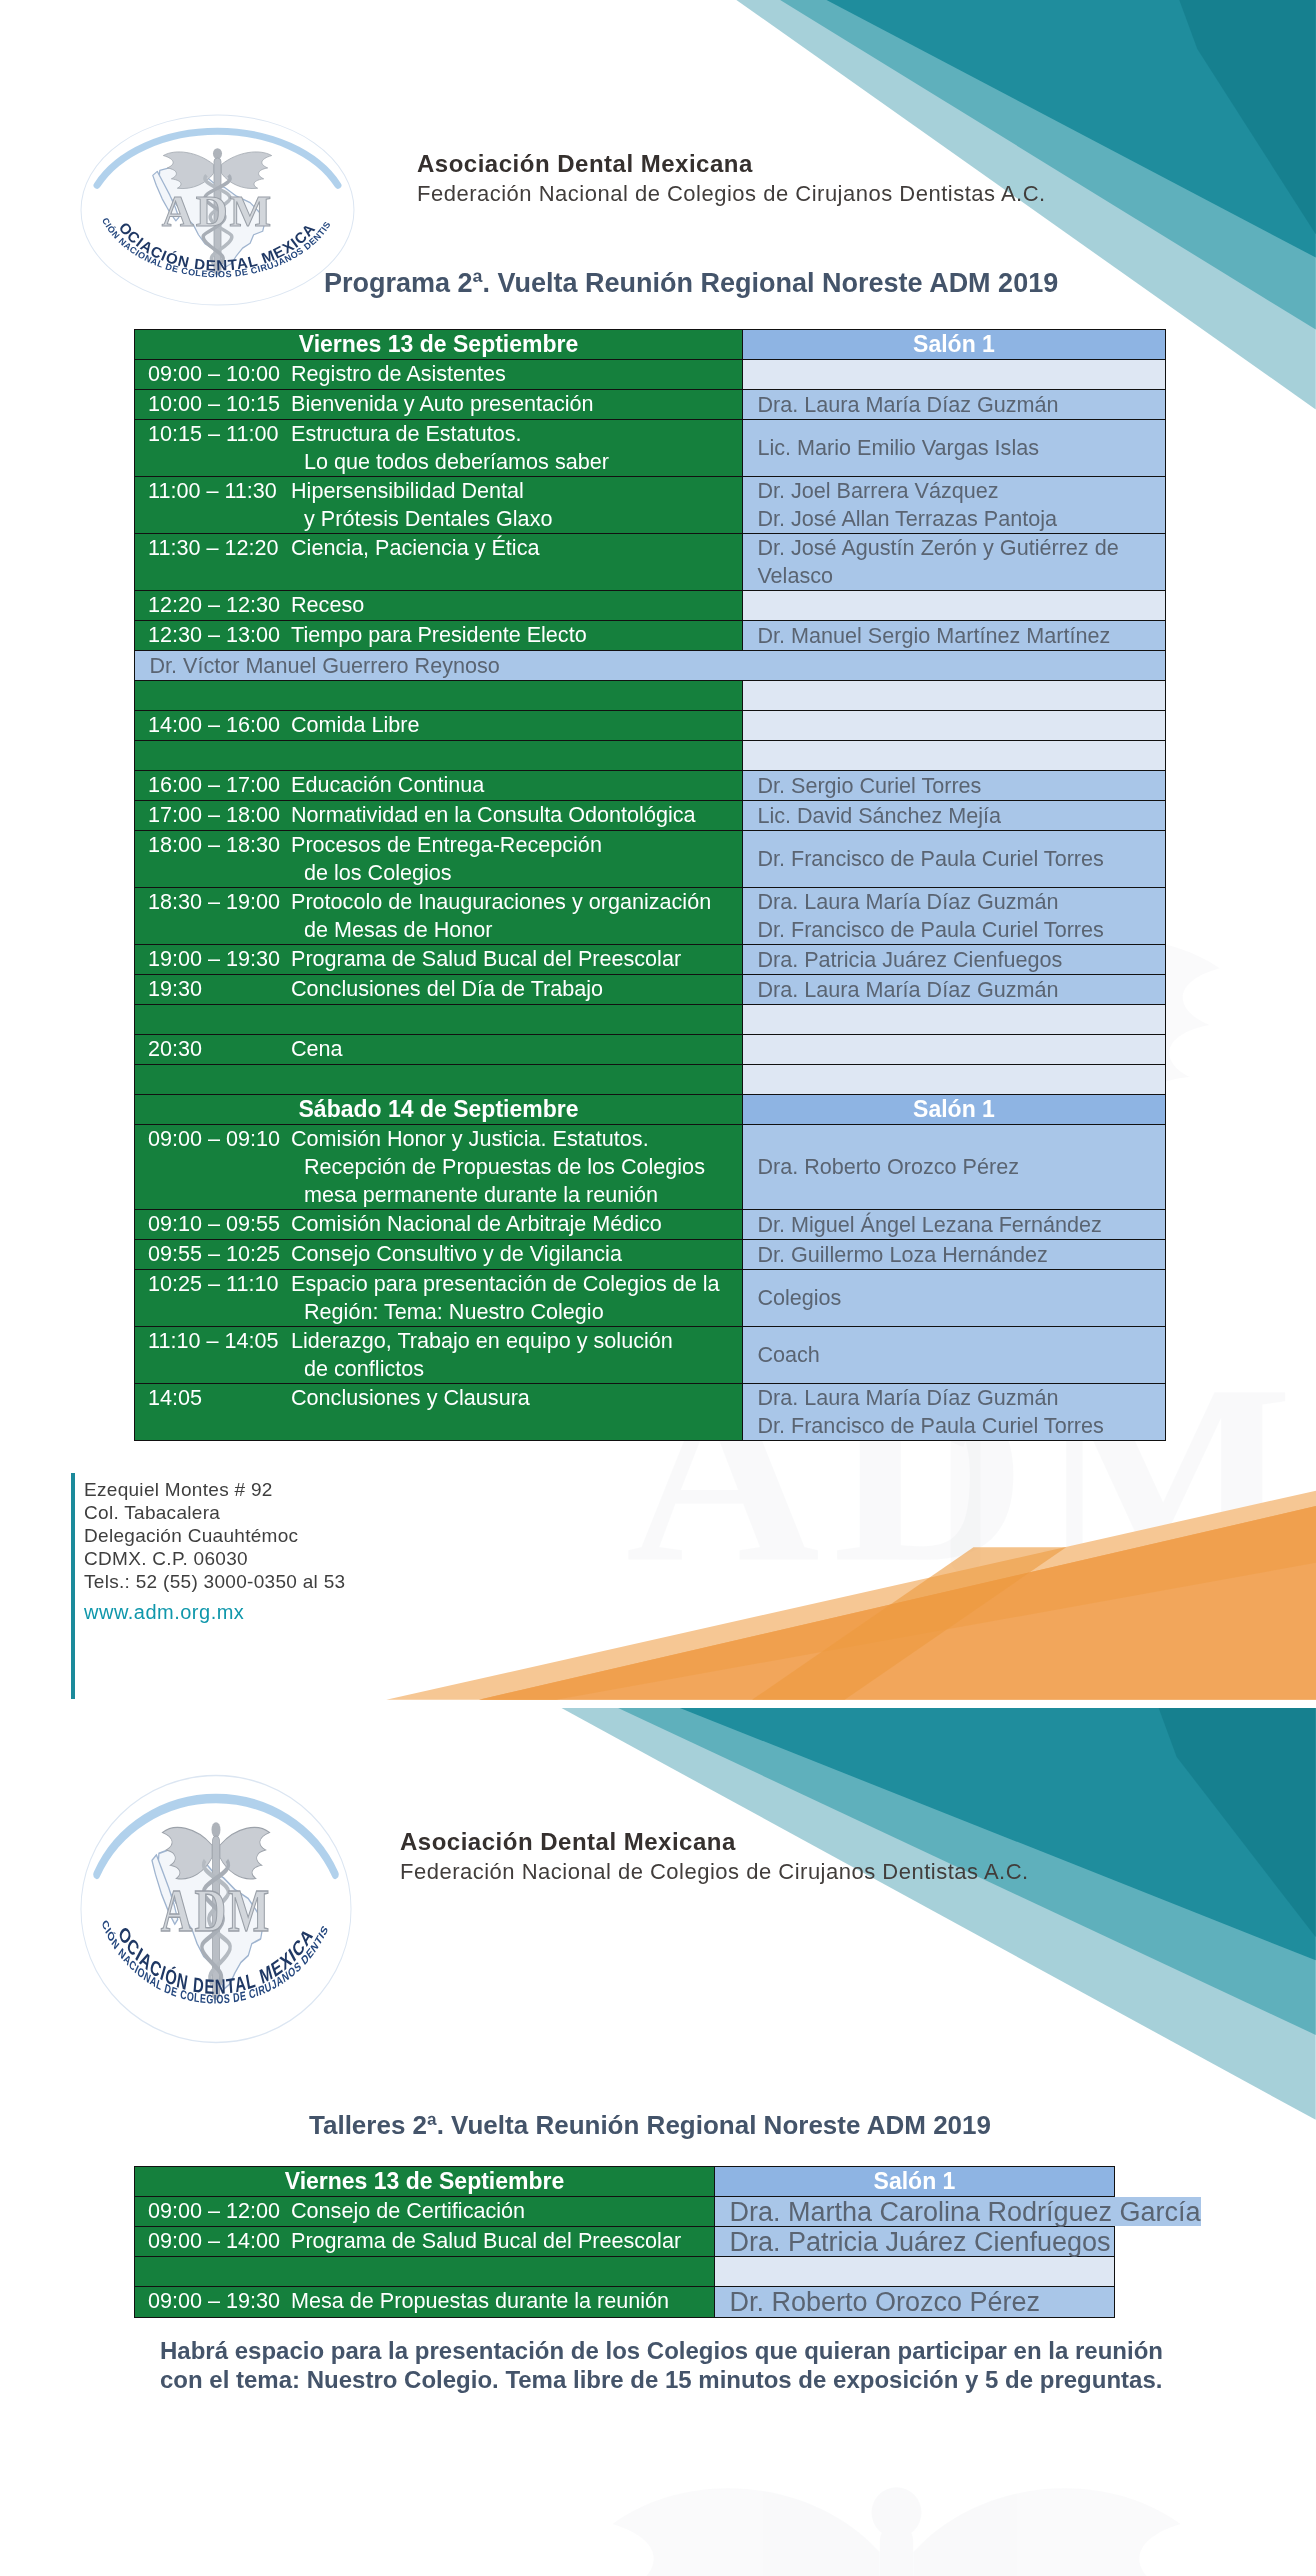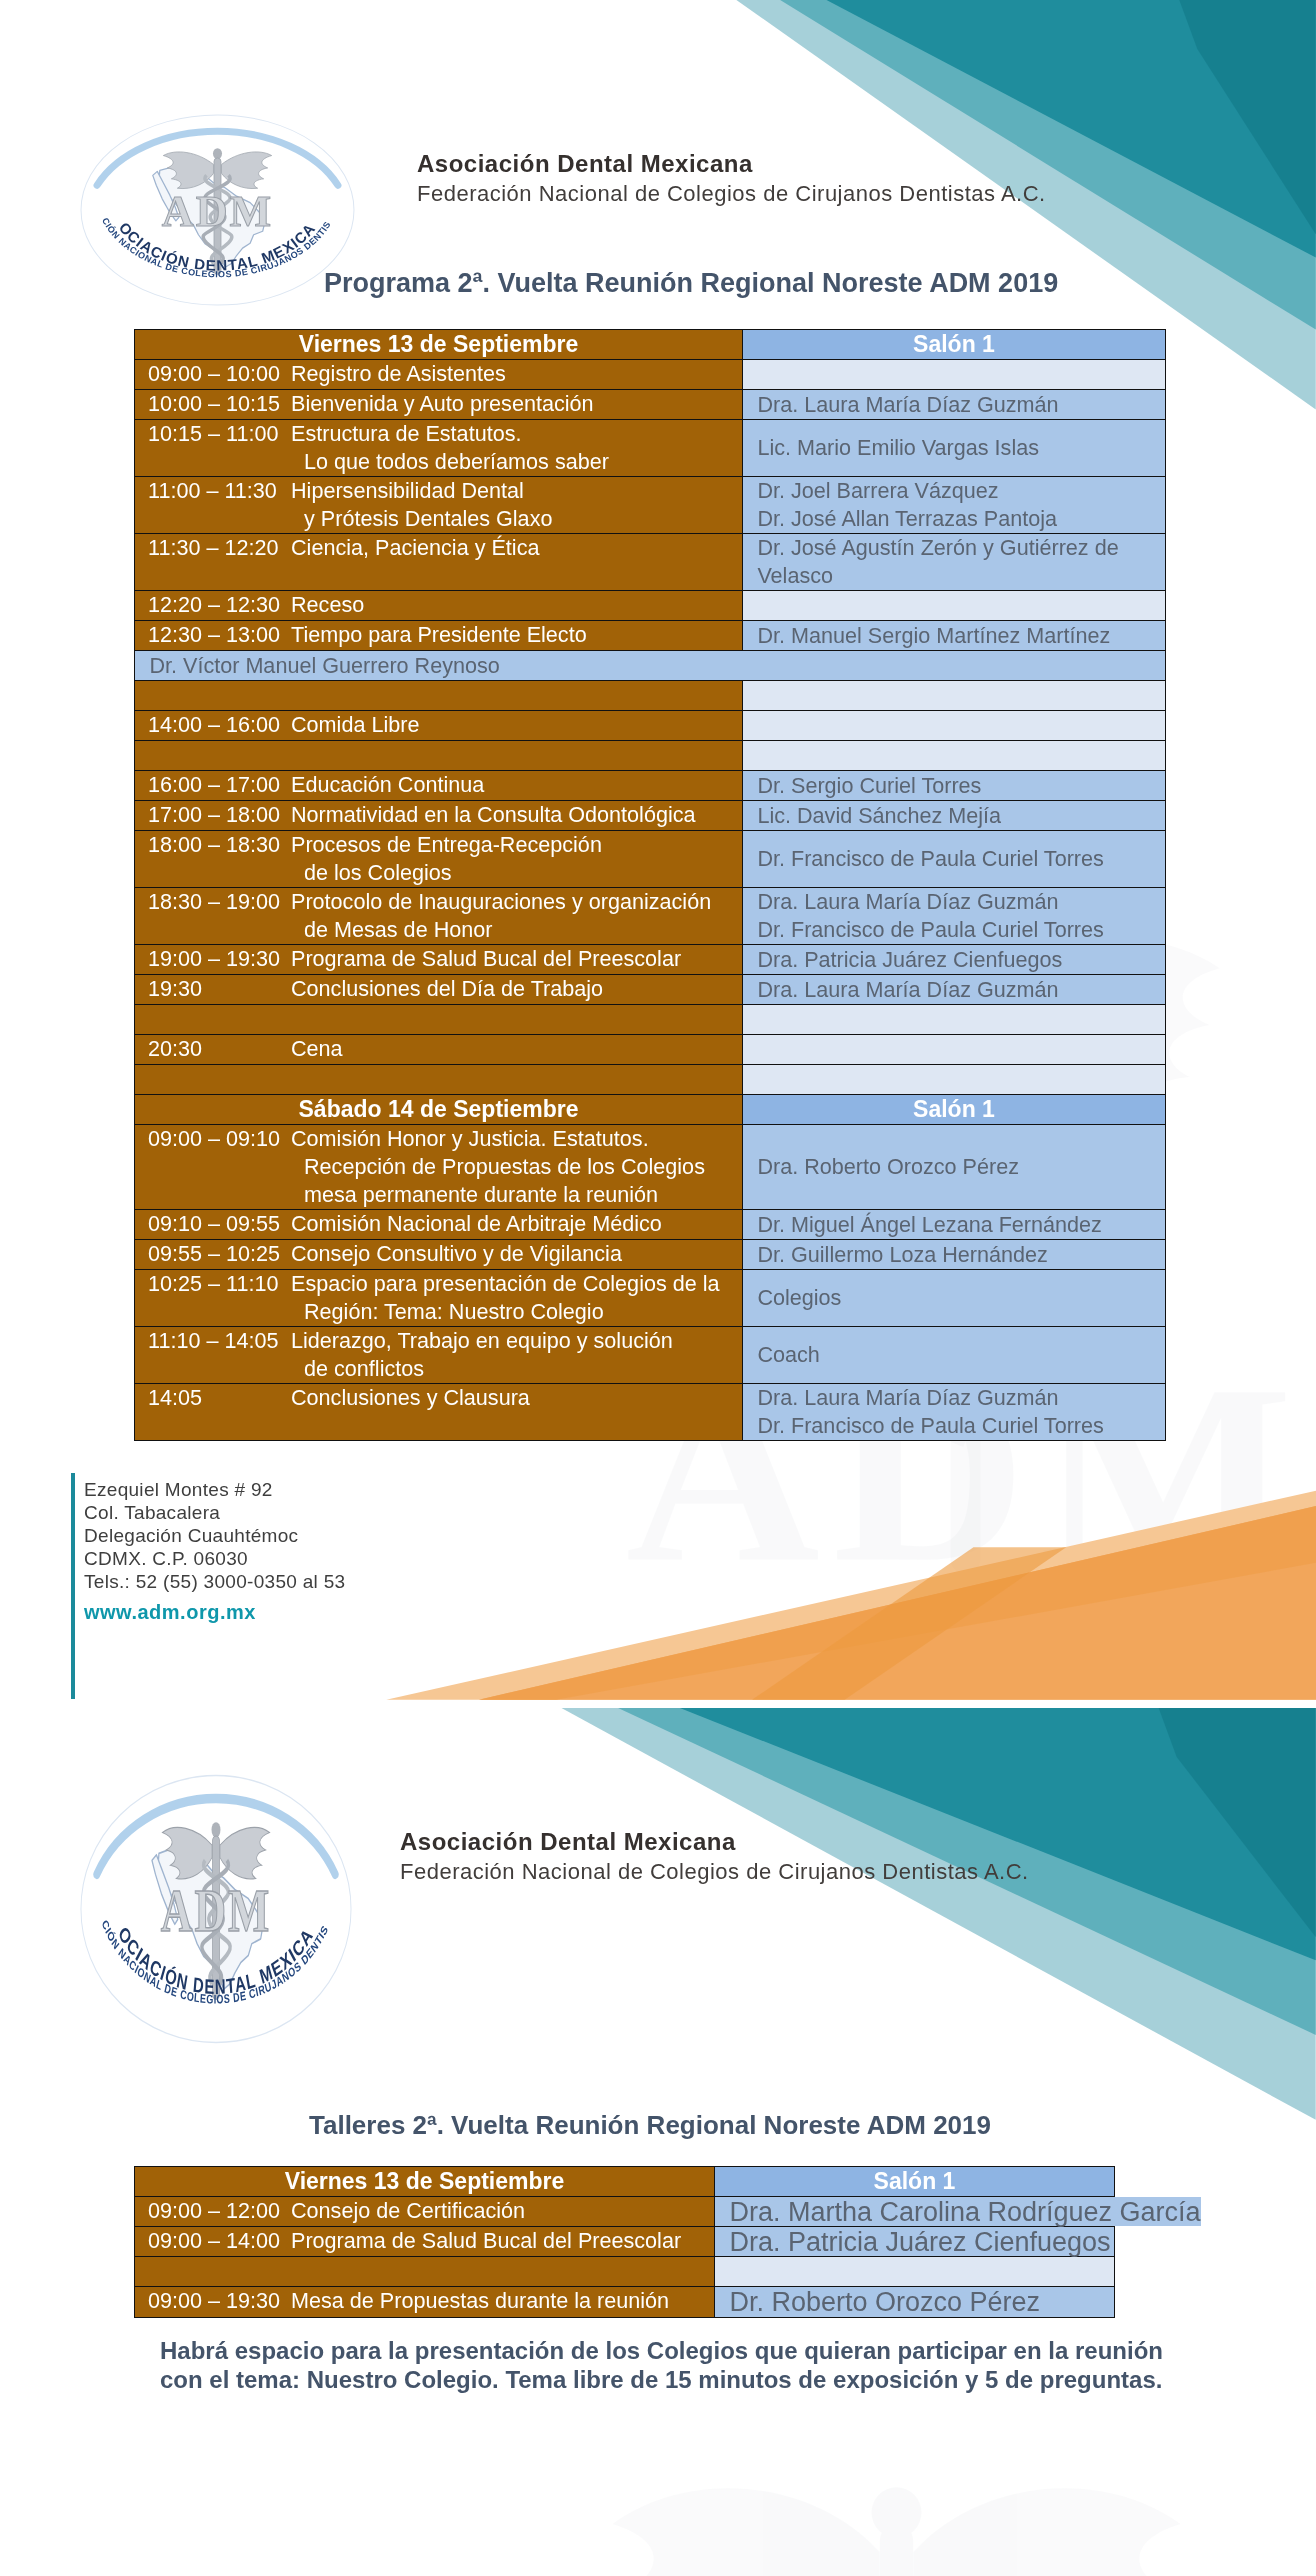--- a/index.html
+++ b/index.html
@@ -25,21 +25,21 @@
 
   .ptitle { position:absolute; z-index:2; font-weight:bold; color:#44546A; letter-spacing:0px; white-space:nowrap; }
   #p1 .ptitle { left:324px; top:268px; font-size:27px; }
   #p2 .ptitle { left:309px; top:402px; font-size:26px; }
 
   .sched { position:absolute; z-index:2; border:1.5px solid #111; background:#fff; }
   .t1 { left:134px; top:329px; width:1032px; }
   .t2 { left:134px; top:458px; width:981px; }
   .row { display:flex; border-bottom:1.5px solid #111; min-height:30px; }
   .row:last-child { border-bottom:none; }
-  .cl { background:#a16207; border-right:1.5px solid #111; display:flex; align-items:flex-start; padding-left:13px; flex:none; }
+  .cl { background:#15803d; border-right:1.5px solid #111; display:flex; align-items:flex-start; padding-left:13px; flex:none; }
   .t1 .cl { width:608px; }
   .t2 .cl { width:580px; }
   .cr { flex:1; display:flex; flex-direction:column; justify-content:center; padding-left:14.4px; color:#5A6472; font-size:21.6px; }
   .t2 .cr { font-size:27px; }
   .cr.blue { background:#A9C6E8; }
   .cr.light { background:#DEE7F3; }
   .cr.hdrblue { background:#8EB4E3; }
   .line { line-height:28px; white-space:nowrap; }
   .time { width:143px; flex:none; color:#fff; font-size:21.6px; line-height:28px; }
   .activity { color:#fff; font-size:21.6px; }
@@ -50,21 +50,21 @@
 
   .note { position:absolute; z-index:2; left:160px; top:628px; width:1133px; font-size:24px; font-weight:bold; color:#44546A; }
   .note div { line-height:29px; }
 
   .footer { position:absolute; z-index:3; }
   #p1 .footer { left:71px; top:1471px; }
   .fbar { position:absolute; left:0; top:2.1px; width:3.6px; background:#1B8A9B; }
   #p1 .fbar { height:226px; }
   .addr { padding-left:13px; padding-top:7.2px; }
   .addr .aline { font-size:19px; line-height:23px; color:#3E3E3E; font-weight:normal; letter-spacing:0.3px; }
-  .web { display:inline-block; margin-top:8.2px; font-size:20px; font-weight:bold; color:#0F97AB; text-decoration:none; letter-spacing:0.5px; }
+  .web { display:inline-block; margin-top:8.2px; font-size:20px; font-weight:normal; color:#0F97AB; text-decoration:none; letter-spacing:0.5px; }
 </style>
 </head>
 <body>
 
 <div class="page" id="p1">
 
   <svg class="deco tealcorner" width="585" height="412" viewBox="0 0 1135 800">
     <polygon points="10,0 1135,0 1135,795" fill="#A6D0D9"></polygon>
     <polygon points="95,0 1135,0 1135,640" fill="#5FB0BC"></polygon>
     <polygon points="185,0 1135,0 1135,500" fill="#1F8D9D"></polygon>

